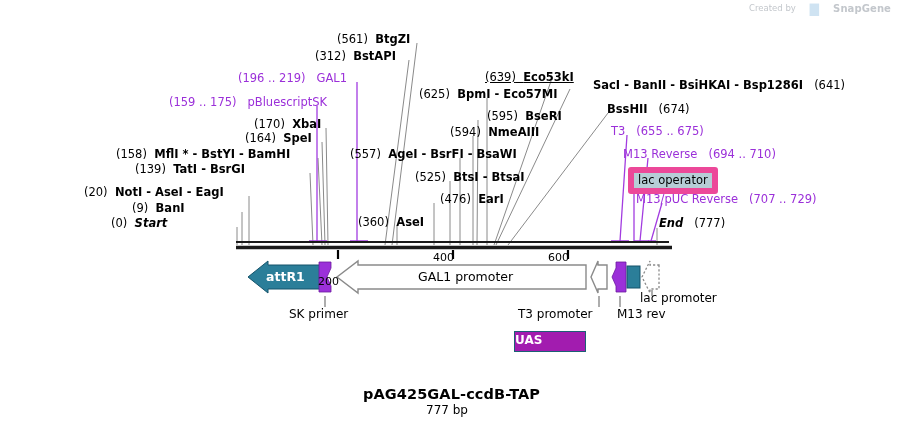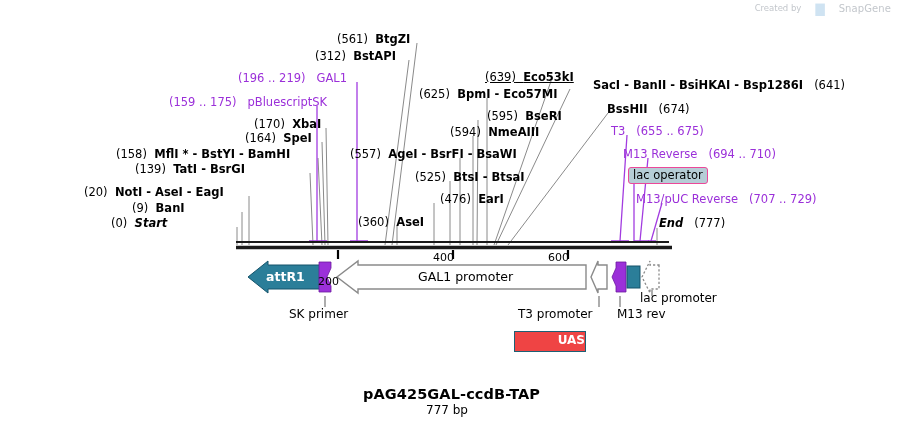--- a/index.html
+++ b/index.html
@@ -9,42 +9,42 @@
     position:relative;
     -webkit-font-smoothing:antialiased;
   }
   #map{position:absolute;left:0;top:0;width:899px;height:425px;}
 
   
   .watermark{position:absolute;right:8px;top:3px;display:flex;gap:14px;
     font-size:9px;color:#b9bdc2;font-family:"DejaVu Sans","Liberation Sans",sans-serif;}
   .watermark .wm-created{color:#c3c7cc;font-size:8.5px;}
   .watermark .wm-logo{color:#cfe3f2;font-size:12px;line-height:1;}
-  .watermark .wm-name{color:#c3c7cc;font-size:10px;font-weight:400;letter-spacing:.1px;}
+  .watermark .wm-name{color:#c3c7cc;font-size:10px;font-weight:700;letter-spacing:.1px;}
 
   
   .lbl{position:absolute;white-space:nowrap;line-height:1;}
   .enz{font-size:11.5px;color:#000;}
   .enz .pos{font-weight:400;}
   .enz .nm{font-weight:bold;}
   .feat{font-size:11.5px;color:#9B30D9;}
   .featpos{color:#9B30D9;}
   .blk{font-size:11.5px;color:#000;}
   .ital{font-style:italic;font-weight:bold;}
 
   .ruler-num{position:absolute;font-size:11px;color:#000;}
   .mapname{position:absolute;font-size:14.5px;font-weight:bold;color:#000;letter-spacing:.1px;}
   .mapbp{position:absolute;font-size:12px;color:#000;}
 
   .featlabel{position:absolute;font-size:12px;color:#000;white-space:nowrap;}
 
-  .opbox{position:absolute;border:1px solid #ec4899;background:#b6cdd6;border-radius:3px;
+  .opbox{position:absolute;border:6px solid #ec4899;background:#b6cdd6;border-radius:3px;
     font-size:11.5px;color:#000;padding:1px 4px 2px 4px;line-height:1.05;}
-  .uasbox{position:absolute;background:#ef4444;border:1px solid #1d5f74;color:#fff;
-    font-size:12px;font-weight:bold;text-align:right;line-height:1.45;}
+  .uasbox{position:absolute;background:#a21caf;border:1px solid #1d5f74;color:#fff;
+    font-size:12px;font-weight:bold;text-align:left;line-height:1.45;}
 </style>
 </head>
 <body>
 
 <div class="watermark">
   <span class="wm-created">Created by</span>
   <span class="wm-logo">▇</span>
   <span class="wm-name">SnapGene</span>
 </div>
 

